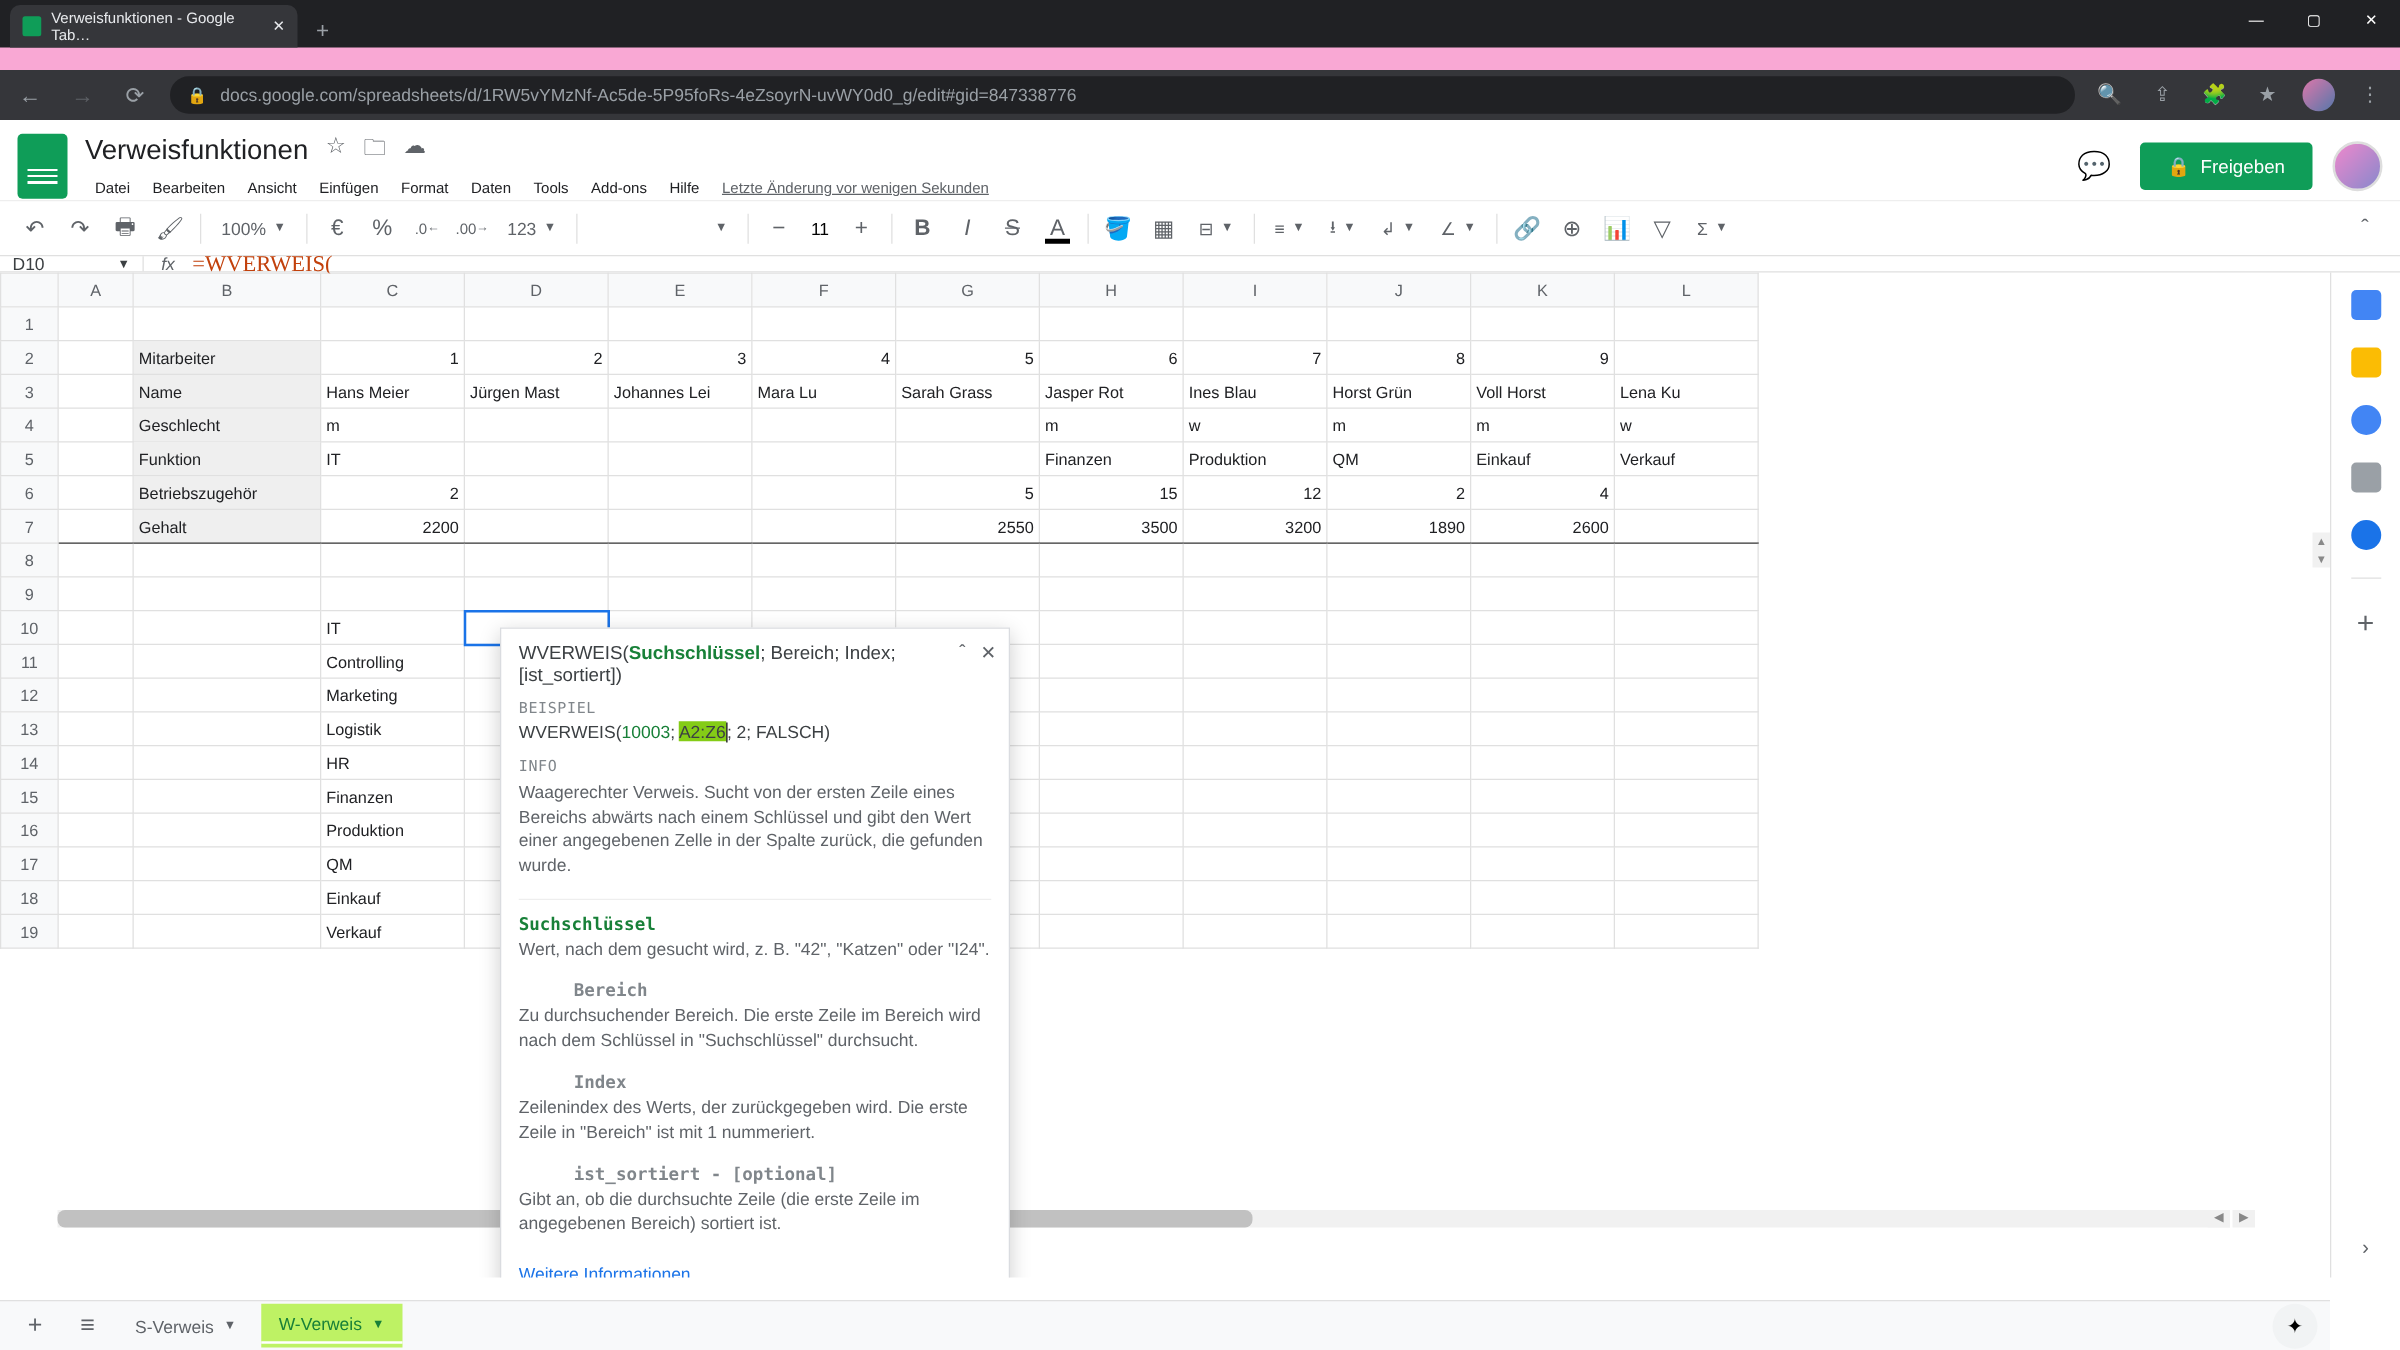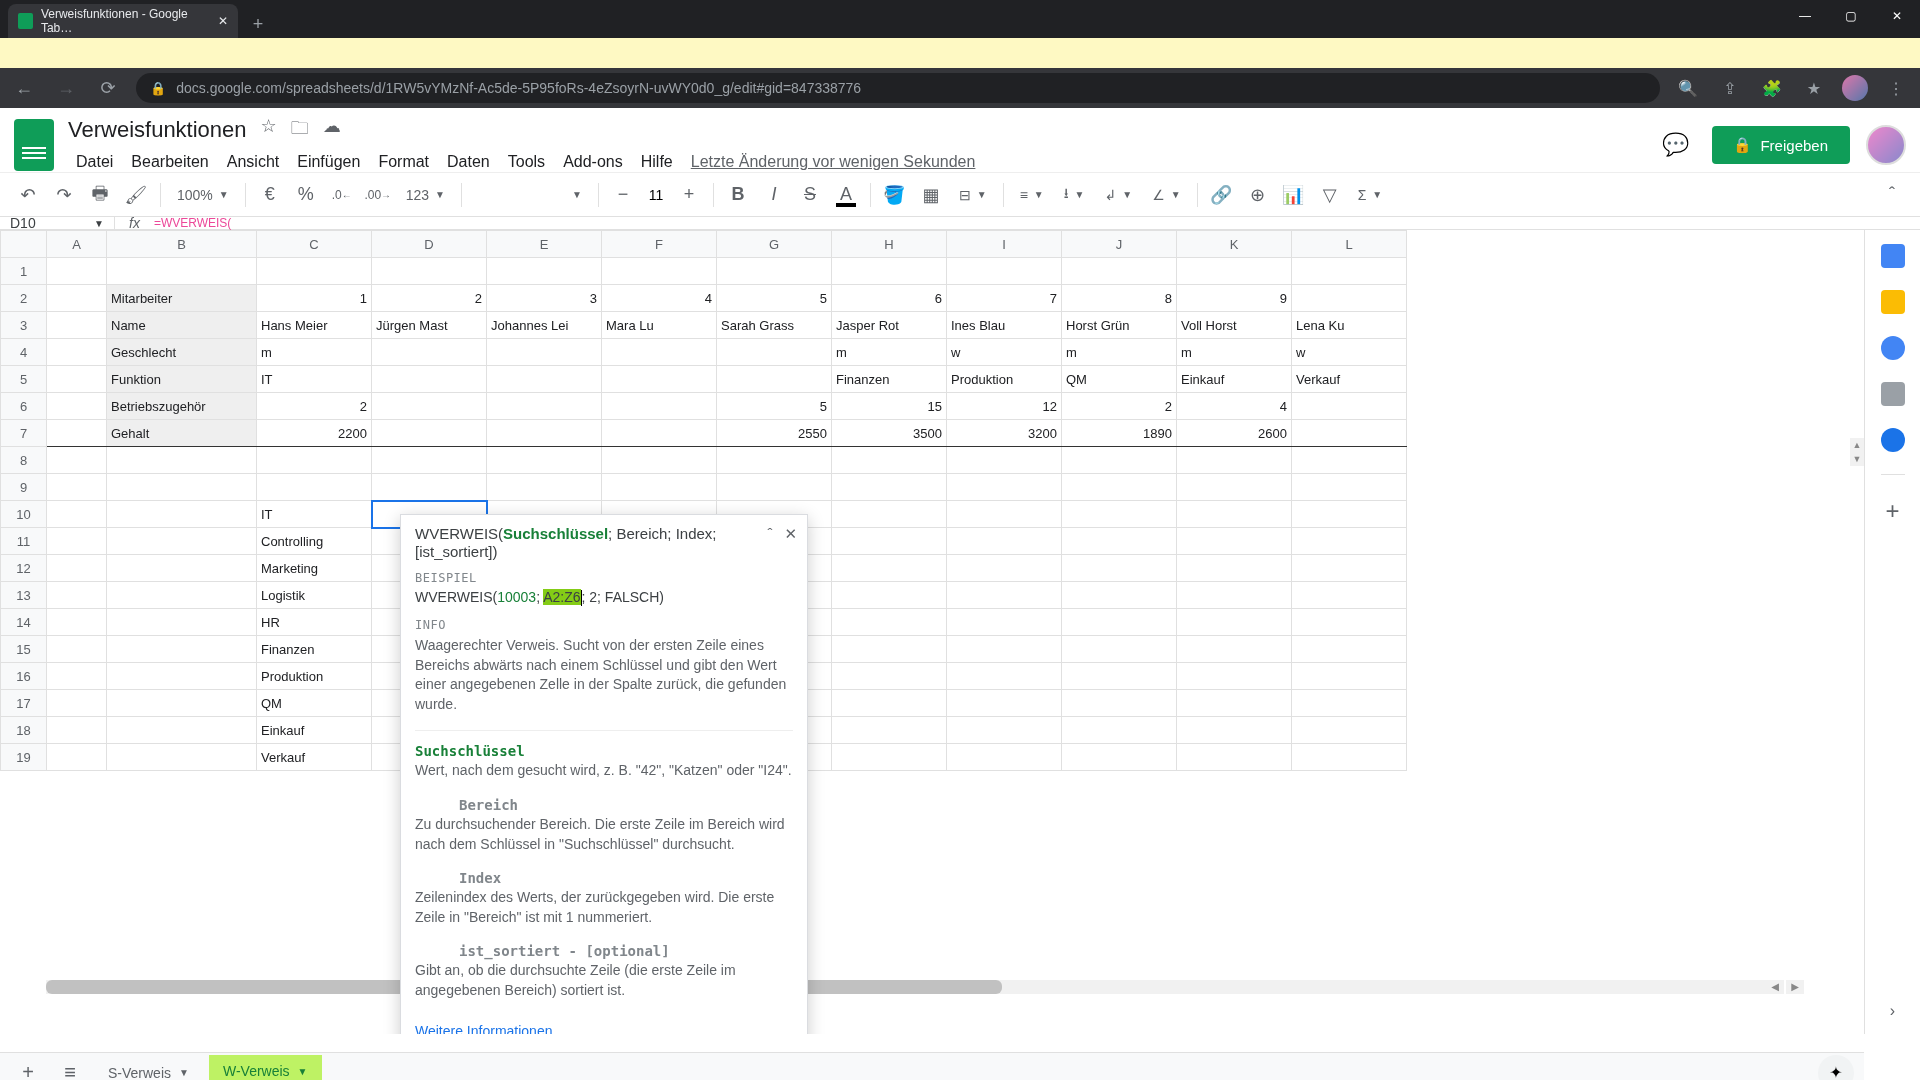--- a/index.html
+++ b/index.html
@@ -1,19 +1,19 @@
 <!DOCTYPE html>
 <html><head>
 <meta charset="utf-8">
 <style>
 * { margin: 0; padding: 0; box-sizing: border-box; font-family: Arial, sans-serif; }
 body { background: #202124; overflow: hidden; width: 1920px; height: 1080px; }
 
 
-.browser-chrome { background: #fef9c3; height: 68px; display: flex; flex-direction: column; }
+.browser-chrome { background: #f9a8d4; height: 56px; display: flex; flex-direction: column; }
 .tab-bar { height: 38px; background: #202124; display: flex; align-items: flex-end; padding-left: 8px; }
 .tab { background: #35363a; color: #e8eaed; height: 34px; width: 230px; border-radius: 8px 8px 0 0; display: flex; align-items: center; padding: 0 10px; font-size: 12px; gap: 8px; }
 .tab-favicon { width: 16px; height: 16px; background: #0f9d58; border-radius: 2px; }
 .tab-close { margin-left: auto; cursor: pointer; }
 .new-tab { color: #9aa0a6; width: 28px; height: 28px; display: flex; align-items: center; justify-content: center; margin-left: 6px; cursor: pointer; font-size: 18px; }
 .window-controls { position: absolute; right: 0; top: 0; display: flex; }
 .win-btn { width: 46px; height: 32px; color: #fff; display: flex; align-items: center; justify-content: center; font-size: 12px; }
 
 .addr-bar { background: #35363a; height: 40px; display: flex; align-items: center; padding: 0 10px; gap: 14px; }
 .nav-icon { color: #9aa0a6; font-size: 18px; width: 28px; text-align: center; cursor: pointer; }
@@ -26,21 +26,21 @@
 
 .app { background: #fff; height: calc(1080px - 96px); position: relative; }
 
 
 .doc-header { display: flex; align-items: center; padding: 10px 14px 0 14px; height: 64px; }
 .sheets-logo { width: 40px; height: 52px; background: #0f9d58; border-radius: 4px; margin-right: 14px; position: relative; }
 .sheets-logo::after { content: ''; position: absolute; bottom: 10px; left: 8px; right: 8px; height: 14px; background: repeating-linear-gradient(#fff 0 2px, transparent 2px 5px); }
 .doc-title-wrap { flex: 1; }
 .doc-title { font-size: 22px; color: #202124; font-weight: 400; display: flex; align-items: center; gap: 14px; }
 .title-icons { color: #5f6368; display: flex; gap: 14px; font-size: 18px; }
-.menu-bar { display: flex; gap: 2px; margin-top: 4px; font-size: 16px; color: #202124; align-items: center; }
+.menu-bar { display: flex; gap: 2px; margin-top: 4px; font-size: 12px; color: #202124; align-items: center; }
 .menu-item { padding: 4px 8px; border-radius: 4px; cursor: pointer; }
 .last-edit { color: #5f6368; text-decoration: underline; margin-left: 8px; }
 .header-right { display: flex; align-items: center; gap: 16px; }
 .comment-btn { width: 40px; height: 40px; border-radius: 50%; display: flex; align-items: center; justify-content: center; color: #5f6368; font-size: 22px; }
 .share-btn { background: #0f9d58; color: #fff; border: none; border-radius: 4px; padding: 10px 22px; font-size: 15px; font-weight: 500; display: flex; align-items: center; gap: 8px; cursor: pointer; }
 .avatar-lg { width: 40px; height: 40px; border-radius: 50%; background: linear-gradient(135deg,#e8c,#88c); border: 2px solid #ddd; }
 
 
 .toolbar { height: 44px; border-top: 1px solid #eee; display: flex; align-items: center; padding: 0 12px; gap: 4px; color: #5f6368; }
 .tb-btn { width: 32px; height: 32px; display: flex; align-items: center; justify-content: center; cursor: pointer; font-size: 18px; border-radius: 2px; }
@@ -50,21 +50,21 @@
 .font-size-ctrl input { width: 30px; text-align: center; border: none; font-size: 14px; }
 .text-color { position: relative; }
 .text-color::after { content: ''; position: absolute; bottom: 4px; left: 6px; right: 6px; height: 4px; background: #000; }
 .tb-right { margin-left: auto; }
 .chevron { font-size: 10px; }
 
 
 .formula-row { height: 14px; border-top: 1px solid #e0e0e0; border-bottom: 1px solid #e0e0e0; display: flex; align-items: center; }
 .name-box { width: 115px; padding: 0 10px; font-size: 14px; color: #3c4043; border-right: 1px solid #e0e0e0; height: 100%; display: flex; align-items: center; justify-content: space-between; }
 .fx-label { padding: 0 14px; color: #5f6368; font-style: italic; font-size: 14px; }
-.formula-input { flex: 1; font-size: 12px; color: #ec4899; font-family: Liberation Sans, sans-serif; }
+.formula-input { flex: 1; font-size: 18px; color: #c2410c; font-family: Liberation Serif, serif; }
 
 
 .grid-wrap { display: flex; height: calc(100% - 64px - 44px - 32px - 40px); position: relative; }
 .grid-main { flex: 1; overflow: hidden; position: relative; }
 .side-panel { width: 56px; border-left: 1px solid #e0e0e0; display: flex; flex-direction: column; align-items: center; padding-top: 14px; gap: 22px; }
 .side-icon { width: 24px; height: 24px; border-radius: 4px; }
 
 table.sheet { border-collapse: collapse; table-layout: fixed; }
 .sheet th, .sheet td { border: 1px solid #e0e0e0; font-size: 13px; color: #202124; height: 27px; padding: 0 4px; overflow: hidden; white-space: nowrap; }
 .sheet th { background: #f8f9fa; color: #5f6368; font-weight: normal; text-align: center; }

